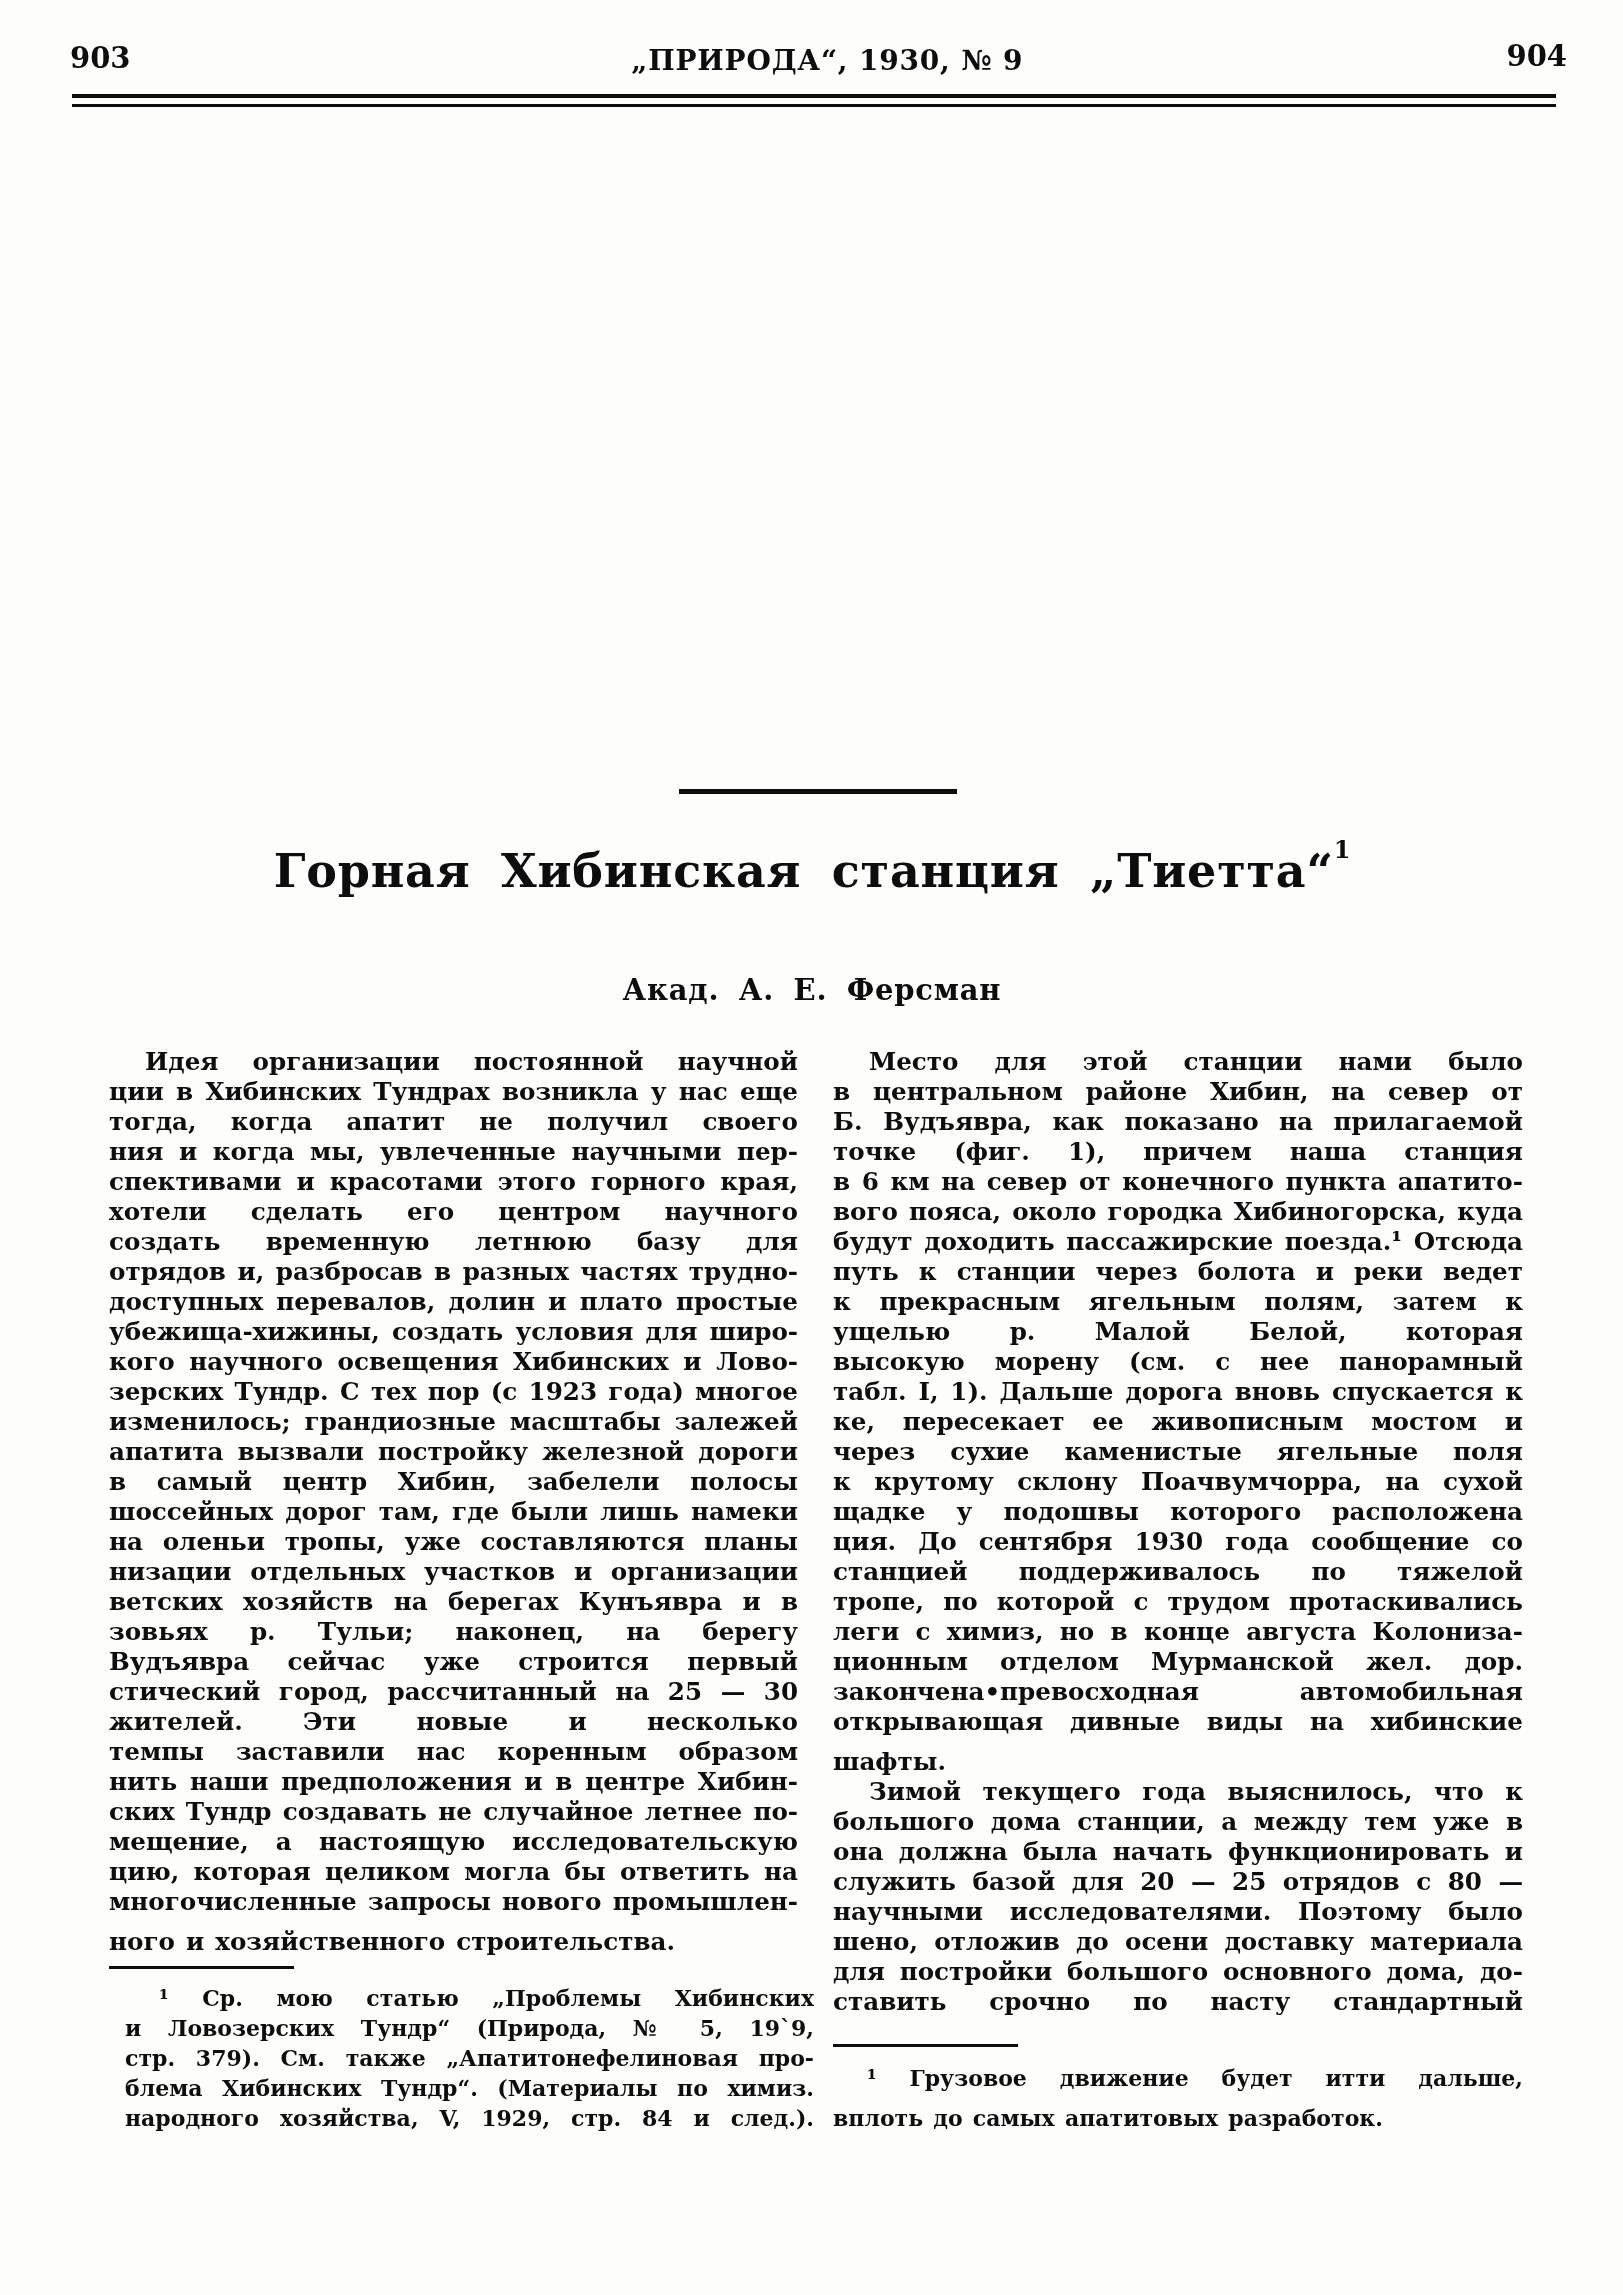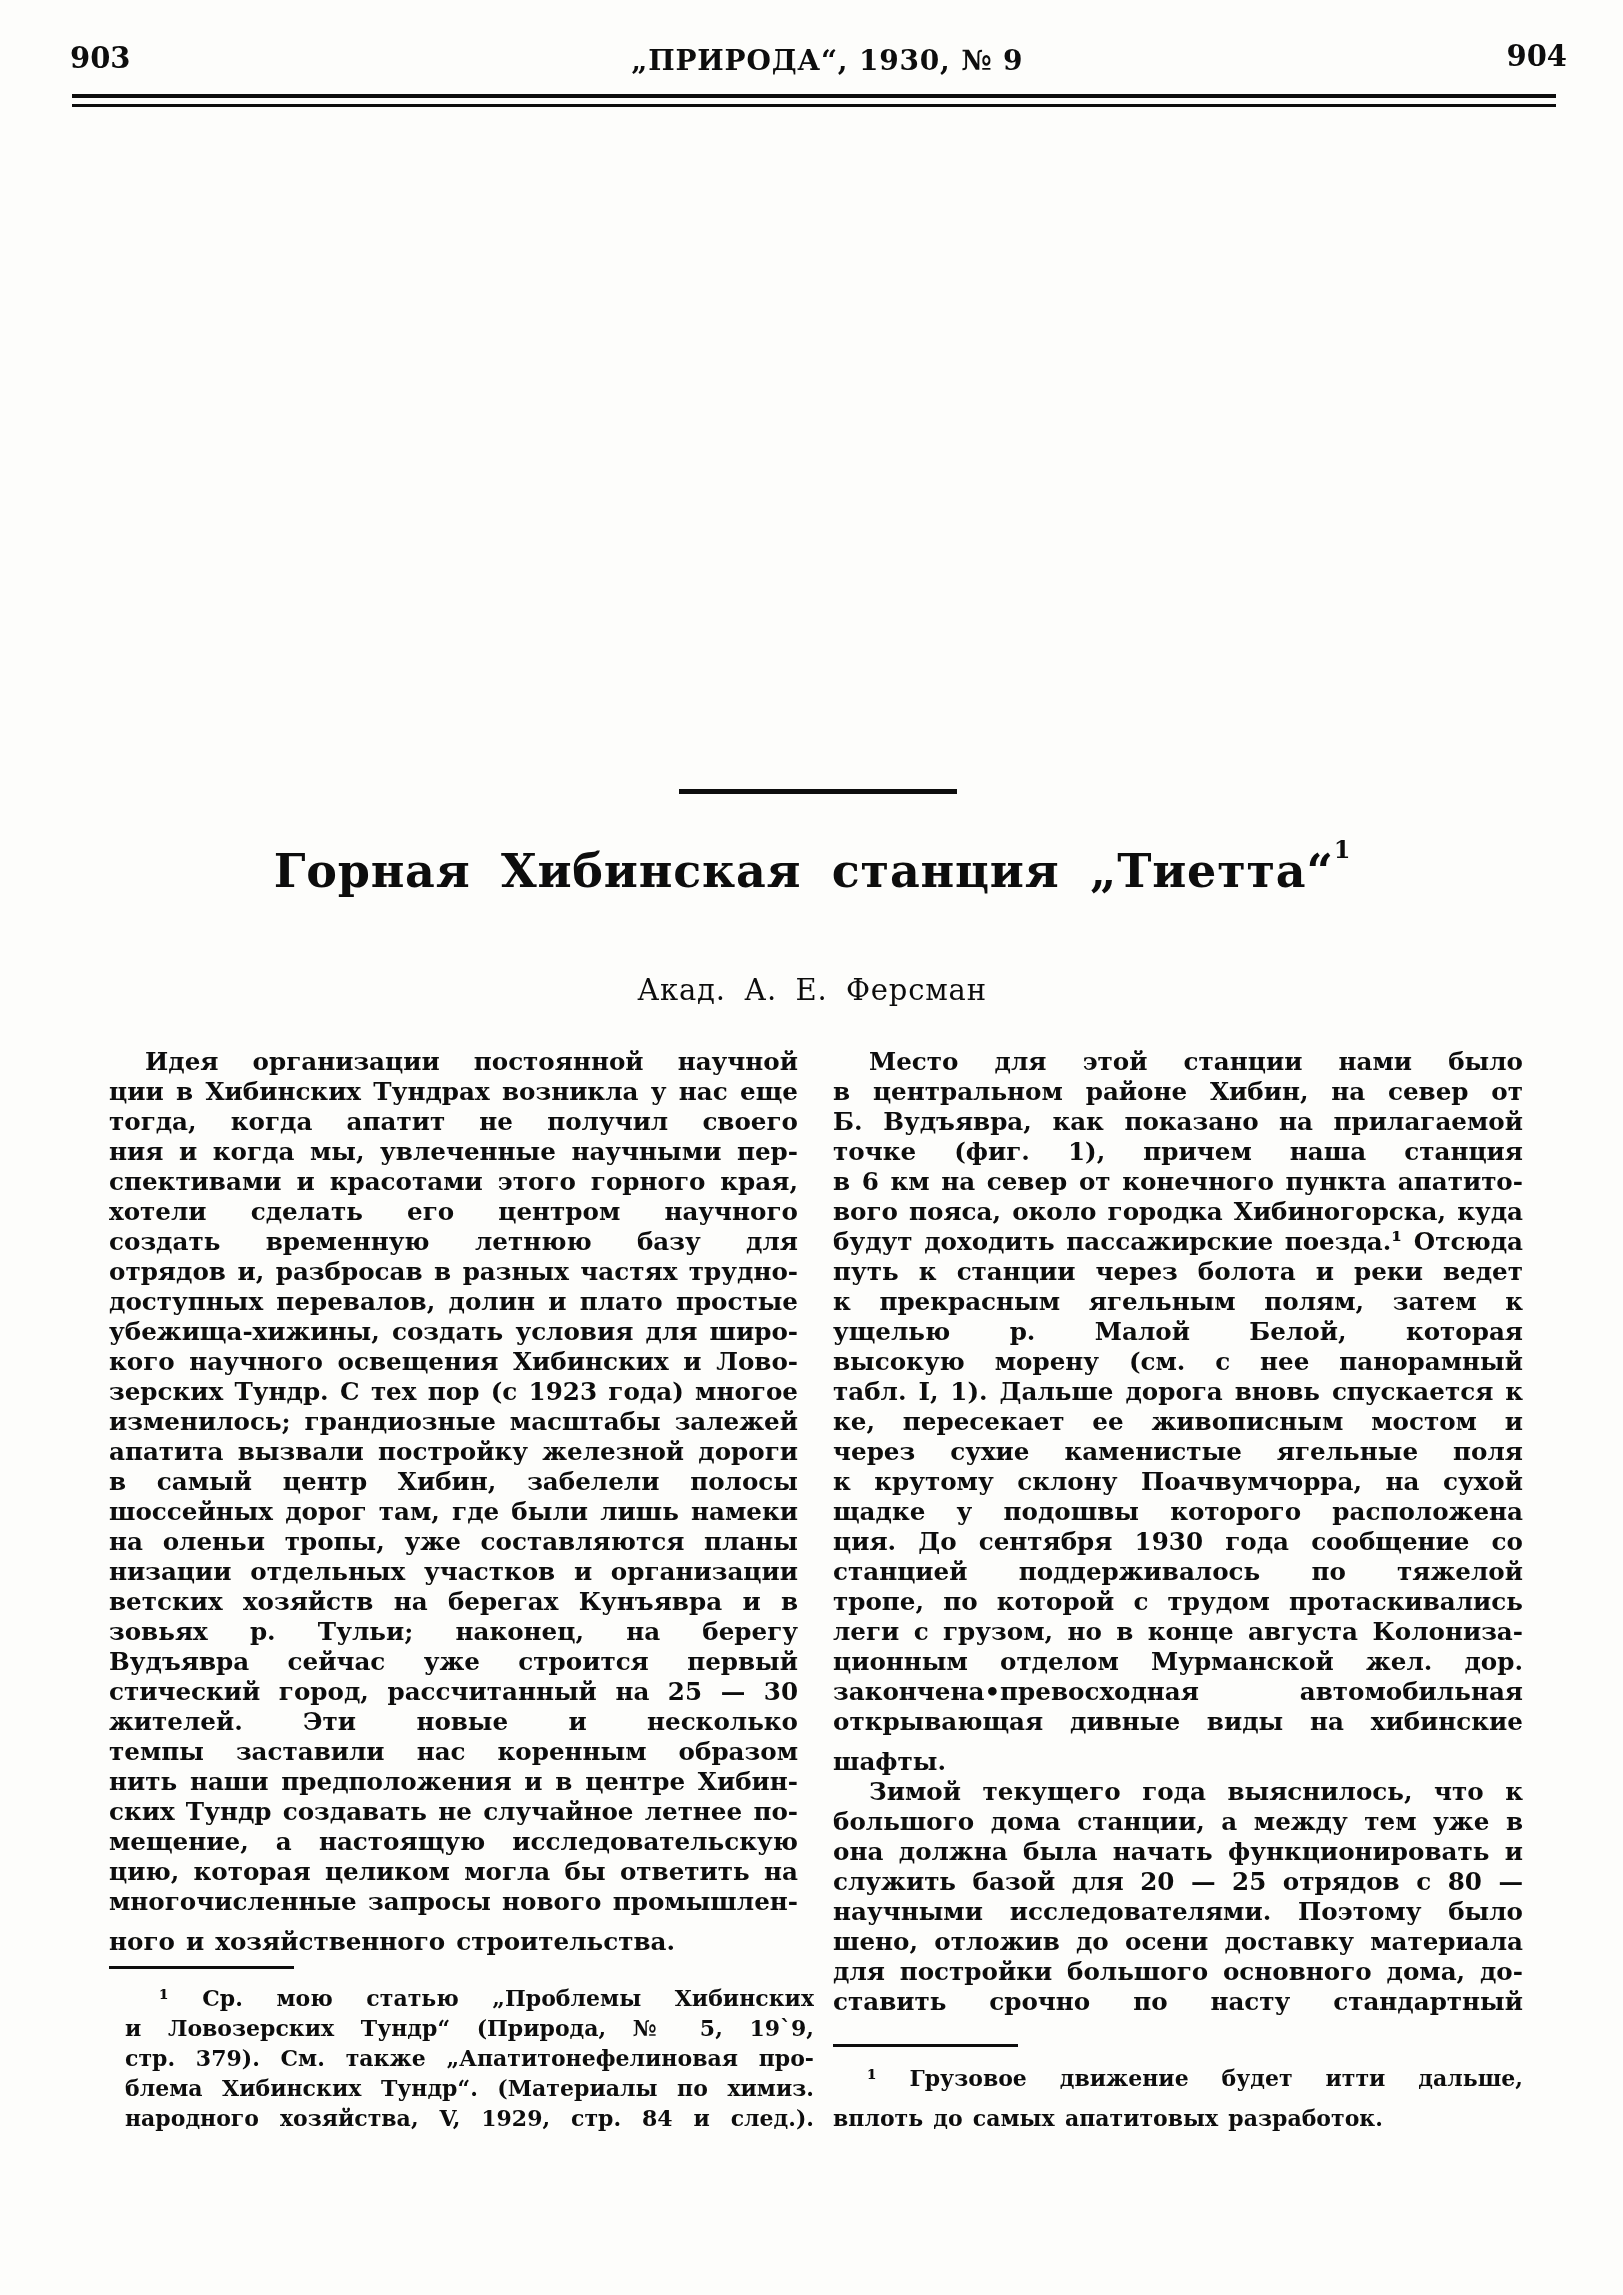--- a/index.html
+++ b/index.html
@@ -24,21 +24,21 @@
   .rule{position:absolute;background:var(--ink);}
   .rule-a{left:72px;width:1484px;top:94px;height:4.2px;}
   .rule-b{left:72px;width:1484px;top:104px;height:3.4px;}
   
   .section-rule{left:679px;top:789px;width:278px;height:5.1px;}
   
   .title{position:absolute;left:0;right:0;top:835px;text-align:center;
          font-size:46px;font-weight:700;letter-spacing:0.8px;word-spacing:13.6px;}
   .title sup{font-size:24px;vertical-align:29px;letter-spacing:0;}
   .author{position:absolute;left:0;right:0;top:973px;text-align:center;
-          font-size:29px;font-weight:400;word-spacing:8.5px;letter-spacing:0.8px;}
+          font-size:29px;font-weight:700;word-spacing:8.5px;letter-spacing:0.8px;}
   
   .col{position:absolute;top:1047px;font-size:24.6px;line-height:30px;font-weight:700;
        word-spacing:2.5px;}
   .col-left{left:109px;width:689px;}
   .col-right{left:833px;width:690px;}
   .line{text-align:justify;text-align-last:justify;height:30px;overflow:hidden;}
   .line.first{text-indent:36px;}
   .line.end{text-align-last:left;margin-top:10px;}
   
   .fn-rule-left{left:109px;top:1966px;width:185px;height:3.4px;}
@@ -112,21 +112,21 @@
       <div class="line">ущелью р. Малой Белой, которая прорезывает</div>
       <div class="line">высокую морену (см. с нее панорамный снимок,</div>
       <div class="line">табл. I, 1). Дальше дорога вновь спускается к ре-</div>
       <div class="line">ке, пересекает ее живописным мостом и снова</div>
       <div class="line">через сухие каменистые ягельные поля подходит</div>
       <div class="line">к крутому склону Поачвумчорра, на сухой пло-</div>
       <div class="line">щадке у подошвы которого расположена стан-</div>
       <div class="line">ция. До сентября 1930 года сообщение со</div>
       <div class="line">станцией поддерживалось по тяжелой вьючной</div>
       <div class="line">тропе, по которой с трудом протаскивались те-</div>
-      <div class="line">леги с грузом, но в конце августа Колониза-</div>
+      <div class="line">леги с химиз, но в конце августа Колониза-</div>
       <div class="line">ционным отделом Мурманской жел. дор. была</div>
       <div class="line">закончена•превосходная автомобильная дорога,</div>
       <div class="line">открывающая дивные виды на хибинские ланд-</div>
       <div class="line end">шафты.</div>
       <div class="line first">Зимой текущего года выяснилось, что к лету</div>
       <div class="line">большого дома станции, а между тем уже в июне</div>
       <div class="line">она должна была начать функционировать и</div>
       <div class="line">служить базой для 20 — 25 отрядов с 80 — 100</div>
       <div class="line">научными исследователями. Поэтому было ре-</div>
       <div class="line">шено, отложив до осени доставку материала</div>

